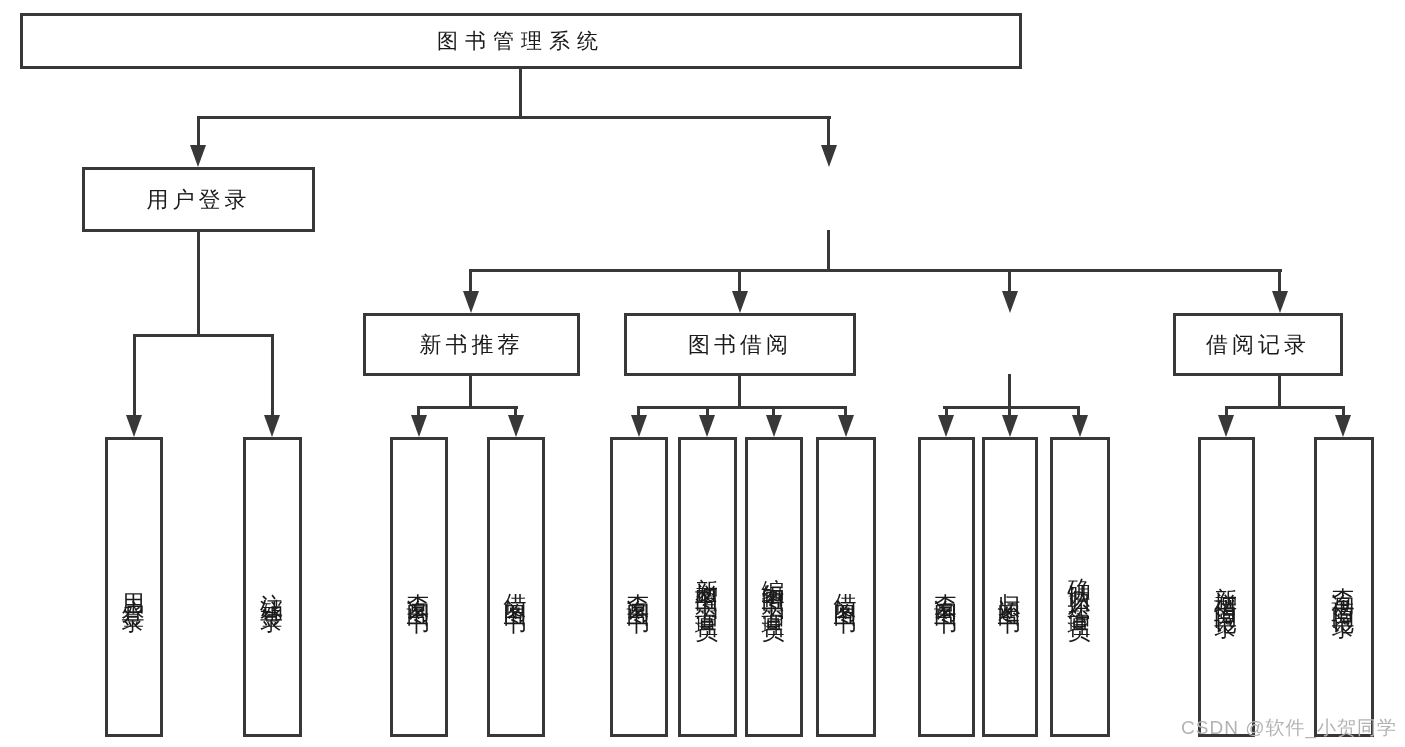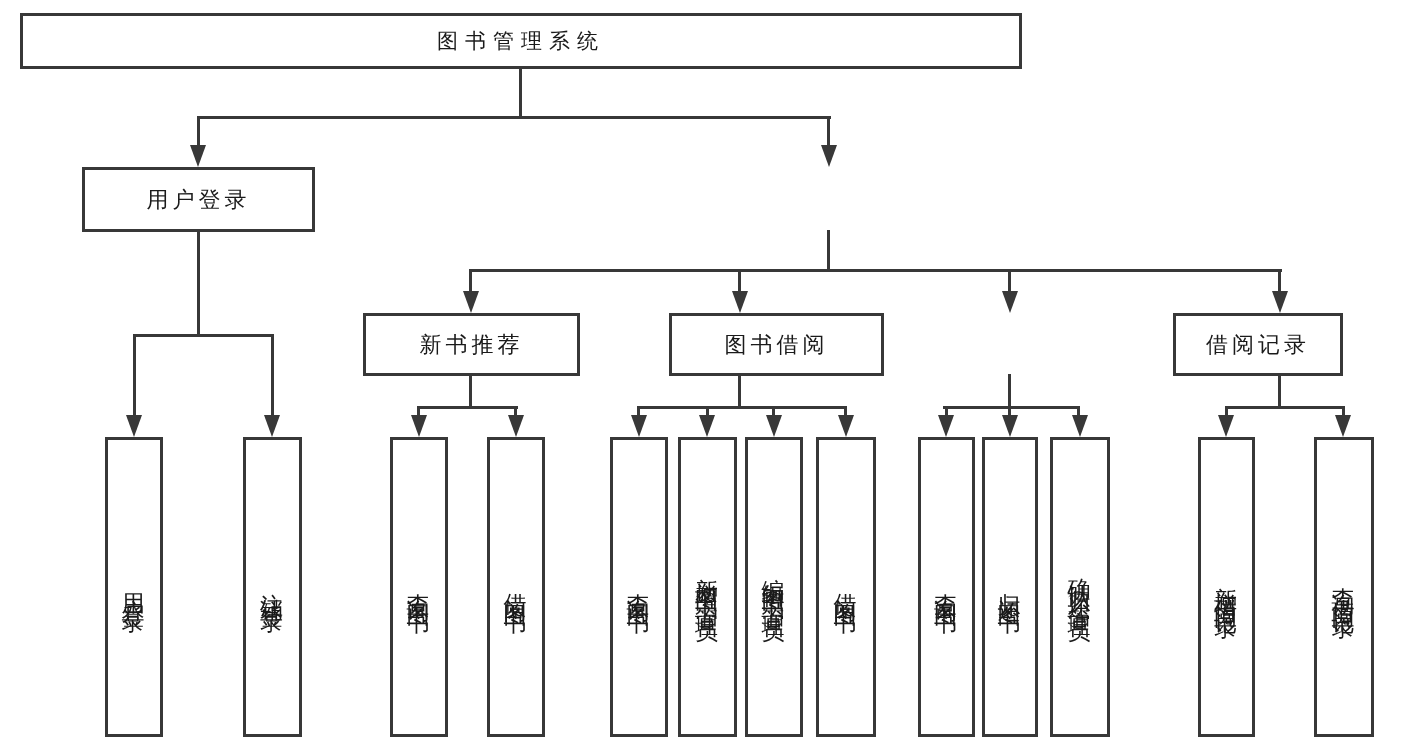--- a/index.html
+++ b/index.html
@@ -86,21 +86,21 @@
   <div class="astem" style="left:1008px;top:269px;height:26px;"></div>
   <div class="astem" style="left:1278px;top:269px;height:26px;"></div>
   <div class="ahead" style="left:463px;top:291px;"></div>
   <div class="ahead" style="left:732px;top:291px;"></div>
   <div class="ahead" style="left:1002px;top:291px;"></div>
   <div class="ahead" style="left:1272px;top:291px;"></div>
 
   <div class="box" style="left:363px;top:313px;width:217px;height:63px;">
     <span class="hlabel">新书推荐</span>
   </div>
-  <div class="box" style="left:669px;top:313px;width:215px;height:63px;">
+  <div class="box" style="left:624px;top:313px;width:232px;height:63px;">
     <span class="hlabel">图书借阅</span>
   </div>
   <div class="box" style="left:1173px;top:313px;width:170px;height:63px;">
     <span class="hlabel">借阅记录</span>
   </div>
 
   <div class="vline" style="left:469px;top:374px;height:35px;"></div>
   <div class="hline" style="left:418px;top:406px;width:100px;"></div>
   <div class="astem" style="left:417px;top:406px;height:12px;"></div>
   <div class="astem" style="left:514px;top:406px;height:12px;"></div>
@@ -171,14 +171,15 @@
     <span class="vlabel">确认归还（管理员）</span>
   </div>
 
   <div class="box" style="left:1198px;top:437px;width:57px;height:300px;">
     <span class="vlabel">新增借阅记录</span>
   </div>
   <div class="box" style="left:1314px;top:437px;width:60px;height:300px;">
     <span class="vlabel">查询借阅记录</span>
   </div>
 
+  <div class="watermark">CSDN @软件_小贺同学</div>
 
 </div>
 
 </body></html>

